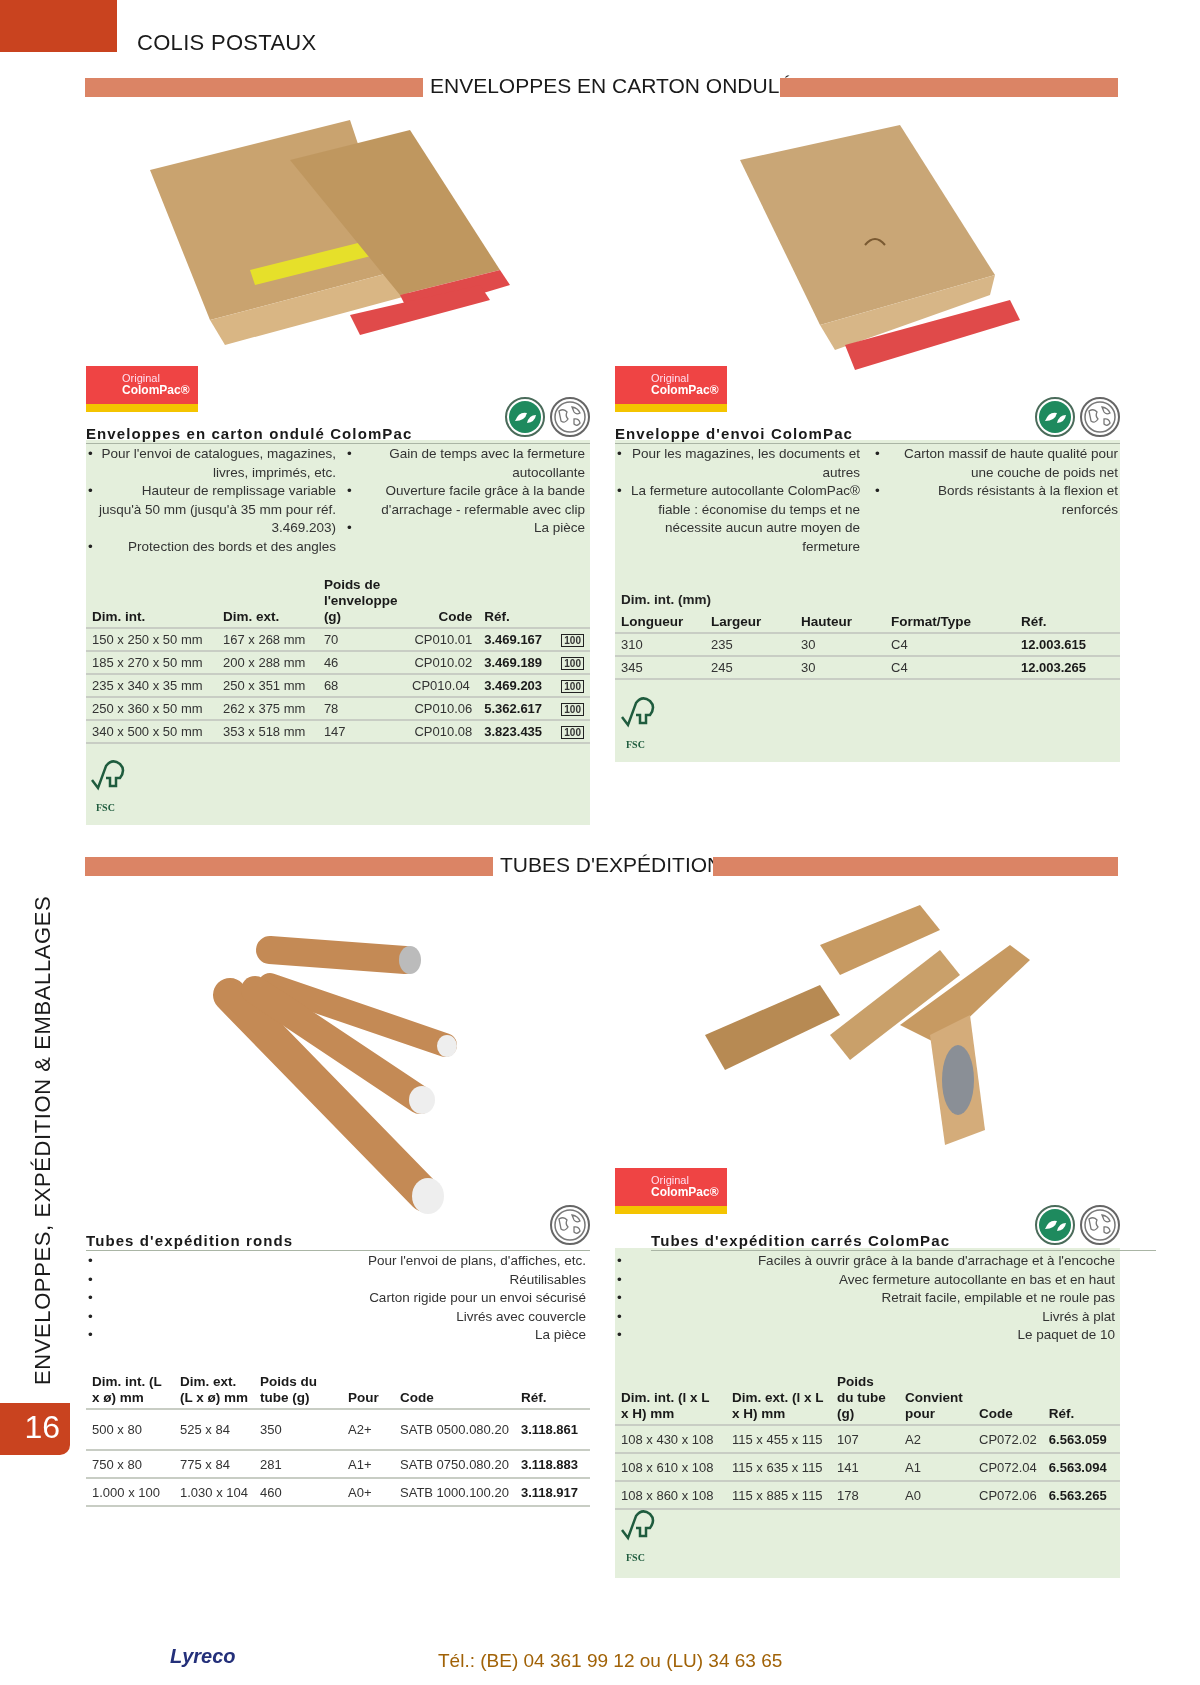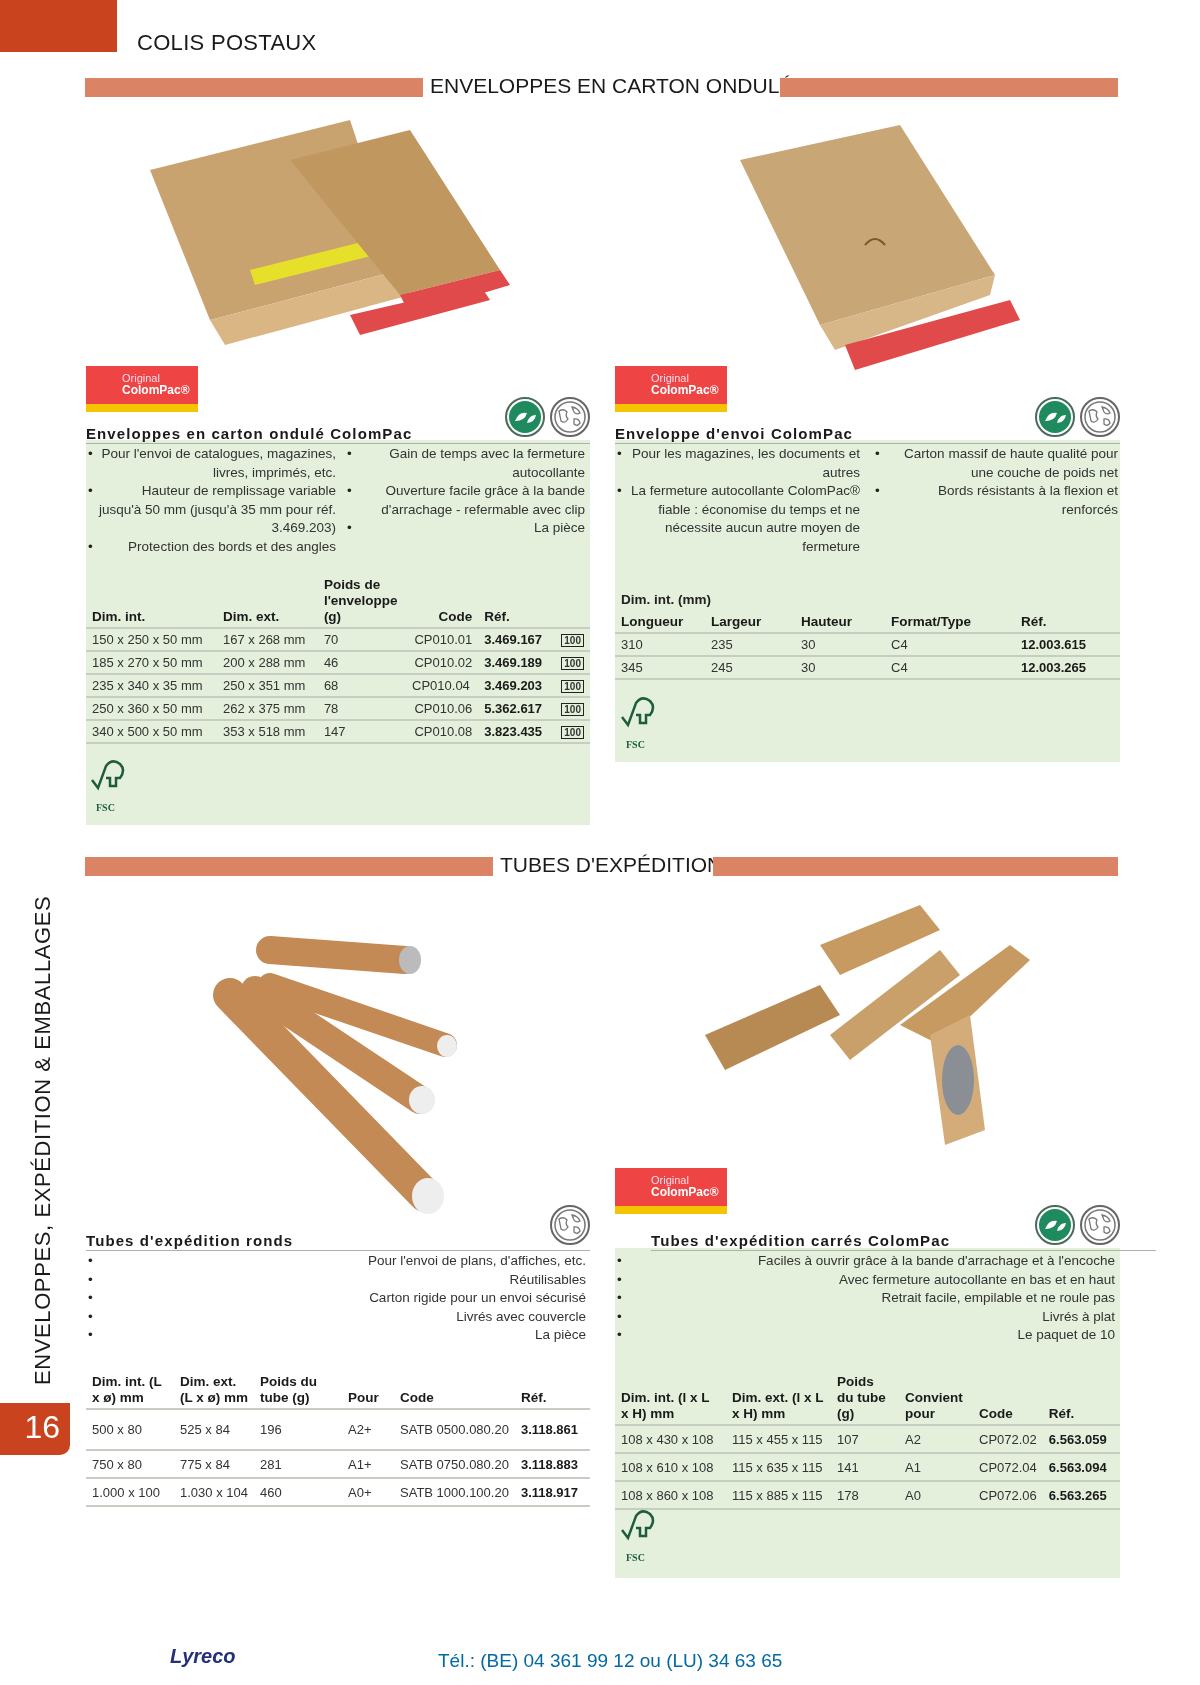--- a/index.html
+++ b/index.html
@@ -32,21 +32,21 @@
   .colompac .l1 { position: absolute; left: 36px; top: 6px; font-size: 11px; color: #fde; }
   .colompac .l2 { position: absolute; left: 36px; top: 17px; font-size: 12px; font-weight: bold; color: #fff; }
   .icon-circle { width: 40px; height: 40px; border-radius: 50%; border: 2px solid #666; position: absolute; background: #fff; }
   .eco-icon { border-color: #4a6b5a; }
   .fsc { position: absolute; width: 45px; height: 55px; color: #1f5c3e; }
   .fsc .lbl { position: absolute; left: 6px; bottom: 0; font-family: "Liberation Serif", serif; font-weight: bold; font-size: 10px; }
   .box100 { font-size: 10px; font-weight: bold; border: 1.5px solid #222; padding: 0 2px; line-height: 11px; display: inline-block; position: relative; }
   .img { position: absolute; }
   .footer-num { left: 53px; top: 1652px; font-size: 17px; color: #222; margin-top: 44px; }
   .footer-logo { left: 170px; top: 1645px; font-size: 20px; font-weight: bold; color: #24307a; font-style: italic; }
-  .footer-tel { left: 438px; top: 1650px; font-size: 19px; color: #0369a1; white-space: nowrap; }
+  .footer-tel { left: 438px; top: 1650px; font-size: 19px; color: #a16207; white-space: nowrap; }
 </style>
 </head>
 <body>
 
 <div class="abs corner"></div>
 <div class="abs page-title">COLIS POSTAUX</div>
 <div class="abs vtext">ENVELOPPES, EXPÉDITION &amp; EMBALLAGES</div>
 <div class="abs page-tab">16</div>
 
 <div class="abs band" style="left:85px;top:78px;width:338px;"></div>
@@ -277,21 +277,21 @@
     <th style="width:88px">Poids du tube (g)</th>
     <th style="width:52px">Pour</th>
     <th style="width:120px">Code</th>
     <th>Réf.</th>
   </tr>
     </thead>
   <tbody>
     <tr>
       <td style="height:41px">500 x 80</td>
       <td>525 x 84</td>
-      <td>196</td>
+      <td>350</td>
       <td>A2+</td>
       <td>SATB 0500.080.20</td>
       <td class="ref">3.118.861</td>
     </tr>
     <tr>
       <td style="height:28px">750 x 80</td>
       <td>775 x 84</td>
       <td>281</td>
       <td>A1+</td>
       <td>SATB 0750.080.20</td>

